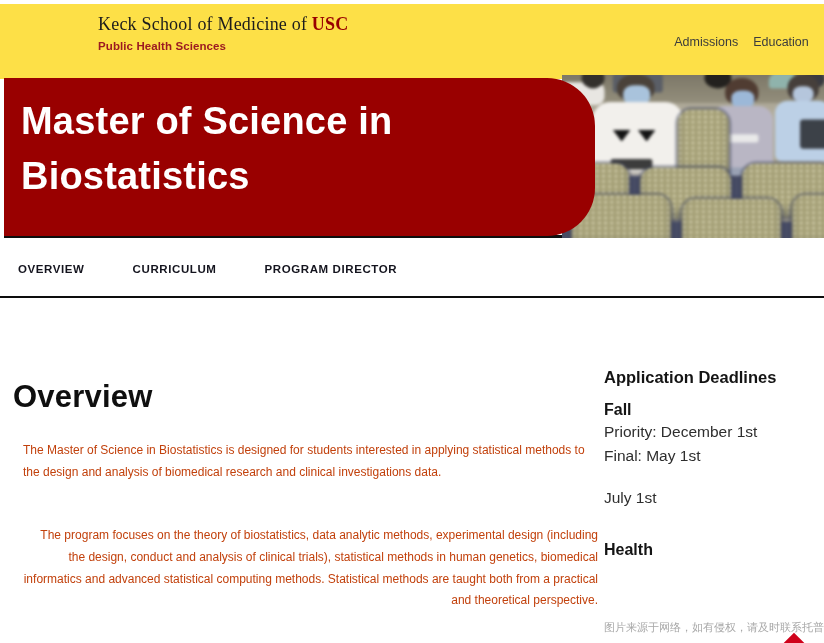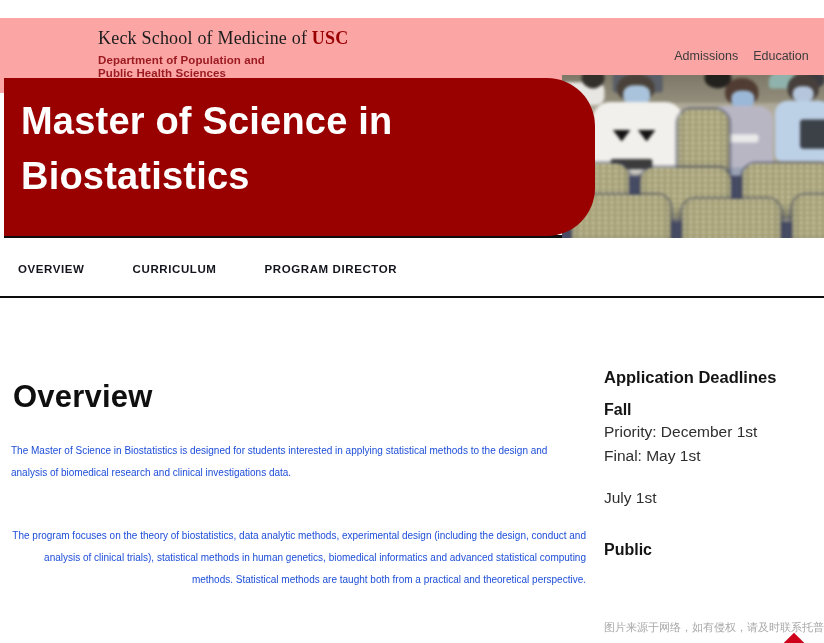--- a/index.html
+++ b/index.html
@@ -1,21 +1,21 @@
 <!DOCTYPE html>
 <html><head>
 <meta charset="utf-8">
 <style>
   * { margin:0; padding:0; box-sizing:border-box; }
   html,body { width:824px; height:643px; overflow:hidden; background:#fff;
     font-family:"Liberation Sans", sans-serif; }
   .page { position:relative; width:824px; height:643px; background:#fff; }
 
   
-  .header { position:absolute; left:0; top:18px; width:824px; height:75px; background:#fca5a5; }
+  .header { position:absolute; left:0; top:4px; width:824px; height:75px; background:#fde047; }
   .logo { position:absolute; left:98px; top:10px; }
   .logo-line1 { font-family:"Liberation Serif", serif; font-size:18px; color:#1c1c1c; letter-spacing:.2px; }
   .logo-usc { font-weight:700; }
   .logo-dept { margin-top:5px; font-size:11.5px; font-weight:700; line-height:13px; letter-spacing:.1px; }
   .top-nav { position:absolute; right:-22px; top:31px; display:flex; gap:15px; font-size:12.5px; color:#3c3c3c; white-space:nowrap; }
   .top-nav span { cursor:pointer; }
 
   
   .hero { position:absolute; left:4px; top:75px; width:824px; height:163px; border-bottom:3px solid #0d0d0d; }
   .hero-photo { position:absolute; right:0; top:0; width:266px; height:163px; overflow:hidden; background:#a7a292; }
@@ -33,21 +33,21 @@
   .hero-title { position:absolute; left:17px; top:16px; color:#fff; font-size:38px; font-weight:700;
     line-height:55px; letter-spacing:.2px; }
 
   
   .tabbar { position:absolute; left:0; top:241px; width:824px; height:57px; background:#fff;
     border-bottom:2px solid #0d0d0d; display:flex; align-items:center; padding-left:18px; }
   .tab { font-size:11.5px; font-weight:700; letter-spacing:.6px; color:#14141e; margin-right:48px; cursor:pointer; }
 
   
   .main-h1 { position:absolute; left:13px; top:379px; font-size:31px; font-weight:700; color:#0f0f0f; letter-spacing:.2px; }
-  .para { position:absolute; left:11px; width:575px; font-size:10px; line-height:21.8px; color:#1d4ed8; }
+  .para { position:absolute; left:23px; width:575px; font-size:12px; line-height:21.8px; color:#c2410c; }
   .para1 { top:440px; }
   .para2 { top:525px;text-align:right; }
 
   
   .sidebar { position:absolute; left:604px; top:368px; width:215px; color:#1e1e1e; }
   .sb-heading { font-size:16.5px; font-weight:700; color:#141414; }
   .sb-term { font-size:16px; font-weight:700; color:#141414; margin-top:14px; }
   .sb-line { font-size:15.5px; color:#2e2e2e; line-height:22px; margin-top:2px; }
   .sb-gap { height:18px; }
 
@@ -61,21 +61,20 @@
 </style>
 </head>
 <body>
 
 <div class="page">
 
   <div class="header">
     <div class="logo">
       <div class="logo-line1"><span>Keck School of Medicine of </span><span class="logo-usc" style="color:#990000">USC</span></div>
       <div class="logo-dept" style="color:#9c1b21">
-        <div>Department of Population and</div>
         <div>Public Health Sciences</div>
       </div>
     </div>
     <div class="top-nav">
       <span>Admissions</span>
       <span>Education</span>
       <span>Res</span>
     </div>
   </div>
 
@@ -143,19 +142,19 @@
   <p class="para para2">The program focuses on the theory of biostatistics, data analytic methods, experimental design (including the design, conduct and analysis of clinical trials), statistical methods in human genetics, biomedical informatics and advanced statistical computing methods. Statistical methods are taught both from a practical and theoretical perspective.</p>
 
   <div class="sidebar">
     <div class="sb-heading">Application Deadlines</div>
     <div class="sb-term">Fall</div>
     <div class="sb-line">Priority: December 1st</div>
     <div class="sb-line">Final: May 1st</div>
     <div class="sb-gap"></div>
     <div class="sb-line">July 1st</div>
     <div class="sb-gap"></div>
-    <div class="sb-term">Public</div>
+    <div class="sb-term">Health</div>
   </div>
 
   <div class="watermark">图片来源于网络，如有侵权，请及时联系托普仕留学删除</div>
   <div class="corner-mark"></div>
 
 </div>
 
 </body></html>

